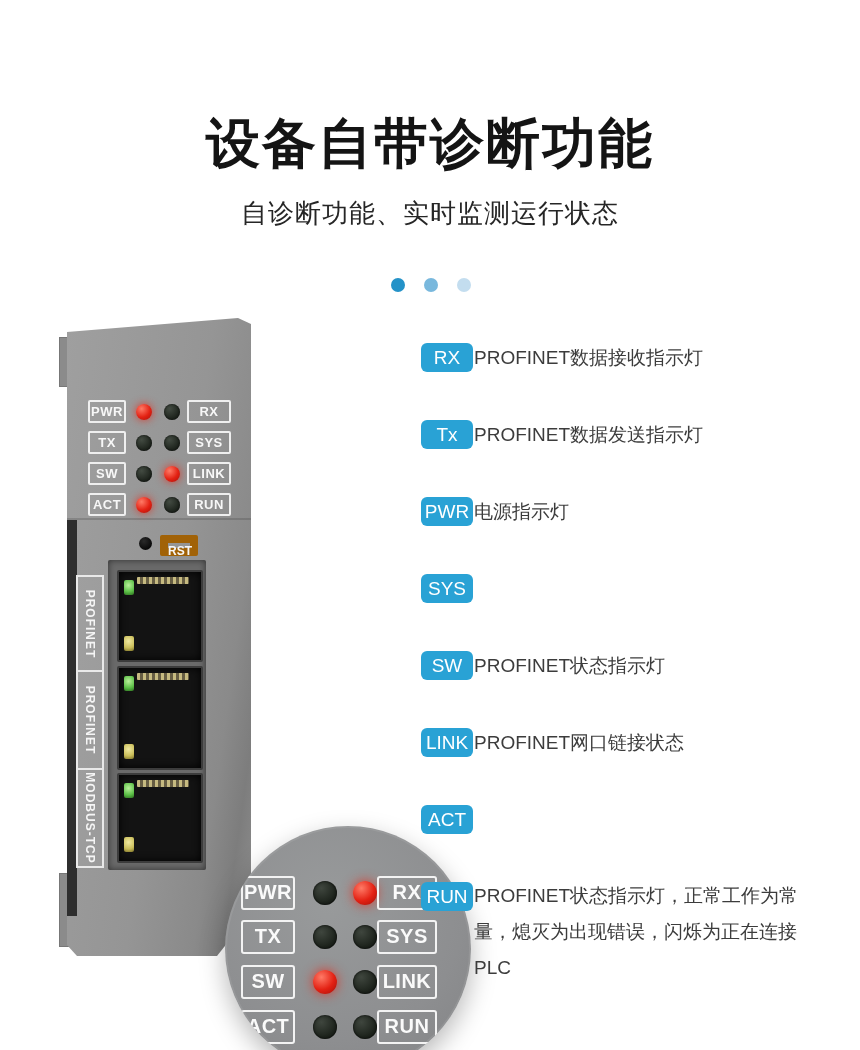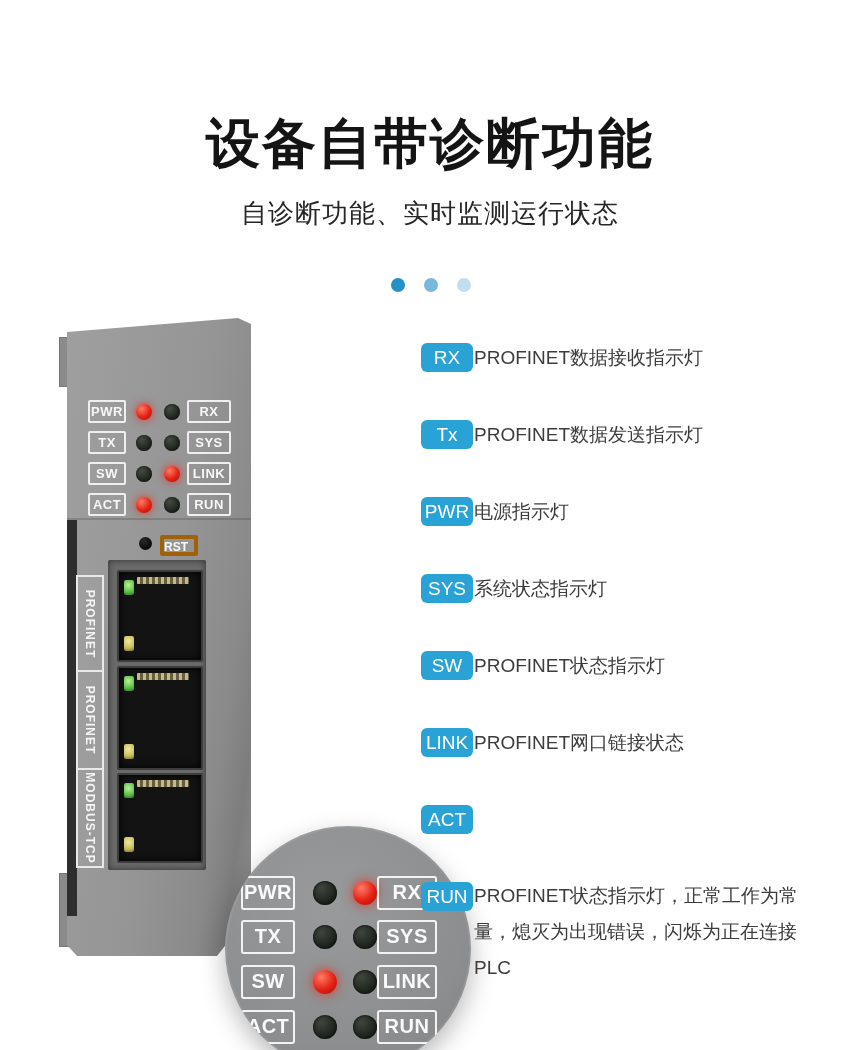--- a/index.html
+++ b/index.html
@@ -34,22 +34,22 @@
   .lbox.lright{left:132px;width:44px;}
   .led{position:absolute;top:4px;width:16px;height:16px;border-radius:50%;
        background:radial-gradient(circle at 35% 30%,#434b42,#1e241d 65%,#141813);
        box-shadow:inset 0 0 2px rgba(0,0,0,.8);}
   .led.p1{left:81px;} .led.p2{left:109px;}
   .led[data-state="red"]{background:radial-gradient(circle at 35% 30%,#ff7a66,#e32113 55%,#a80f08);
        box-shadow:0 0 8px rgba(235,35,20,.8);}
 
   
   .rst-box{position:absolute;left:105px;top:220px;width:38px;height:21px;box-sizing:border-box;
-           border:4px solid #a16207;border-radius:2px;color:#f7f7f7;font-size:12px;font-weight:700;
-           text-align:left;line-height:16px;}
+           border:8px solid #a16207;border-radius:2px;color:#f7f7f7;font-size:12px;font-weight:700;
+           text-align:right;line-height:16px;}
   .rst-dot{position:absolute;left:84px;top:222px;width:13px;height:13px;border-radius:50%;
            background:radial-gradient(circle at 38% 32%,#2a2a2a,#090909 70%);}
 
   
   .lstrip{position:absolute;left:21px;top:260px;width:28px;}
   .lsec{position:relative;box-sizing:border-box;width:28px;border:2px solid #e9e9e9;background:rgba(255,255,255,.03);}
   .lsec + .lsec{margin-top:-2px;}
   .s1{height:97px;} .s2{height:100px;} .s3{height:100px;}
   .lsec span{position:absolute;left:50%;top:50%;transform:translate(-50%,-50%) rotate(90deg);
              white-space:nowrap;color:#f5f5f5;font-size:12px;font-weight:700;letter-spacing:1px;}
@@ -206,21 +206,20 @@
     <div class="legend-item" style="top:420px">
       <span class="badge" style="background-color: rgb(41, 162, 213);">Tx</span>
       <span class="ltext">PROFINET数据发送指示灯</span>
     </div>
     <div class="legend-item" style="top:497px">
       <span class="badge" style="background-color: rgb(41, 162, 213);">PWR</span>
       <span class="ltext">电源指示灯</span>
     </div>
     <div class="legend-item" style="top:574px">
       <span class="badge" style="background-color: rgb(41, 162, 213);">SYS</span>
-      <span class="ltext">系统状态指示灯</span>
     </div>
     <div class="legend-item" style="top:651px">
       <span class="badge" style="background-color: rgb(41, 162, 213);">SW</span>
       <span class="ltext">PROFINET状态指示灯</span>
     </div>
     <div class="legend-item" style="top:728px">
       <span class="badge" style="background-color: rgb(41, 162, 213);">LINK</span>
       <span class="ltext">PROFINET网口链接状态</span>
     </div>
     <div class="legend-item" style="top:805px">

